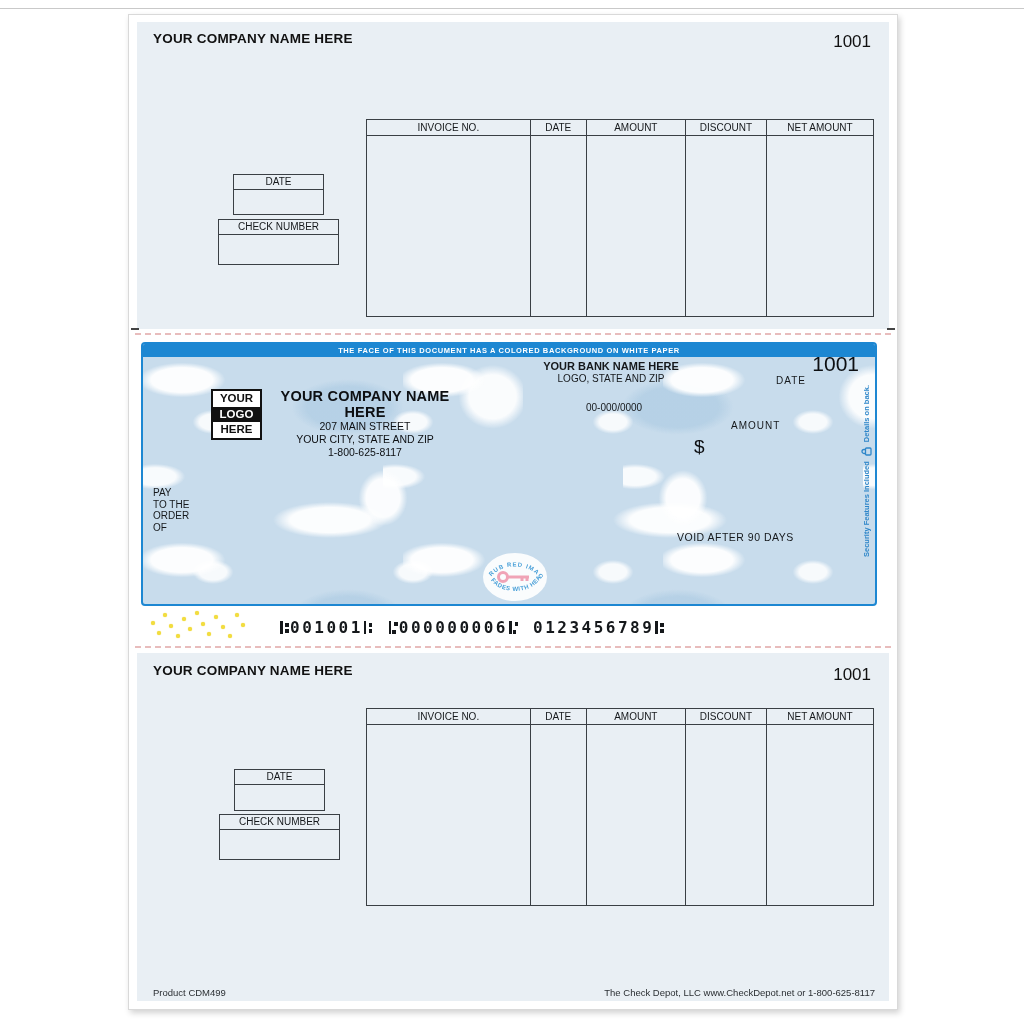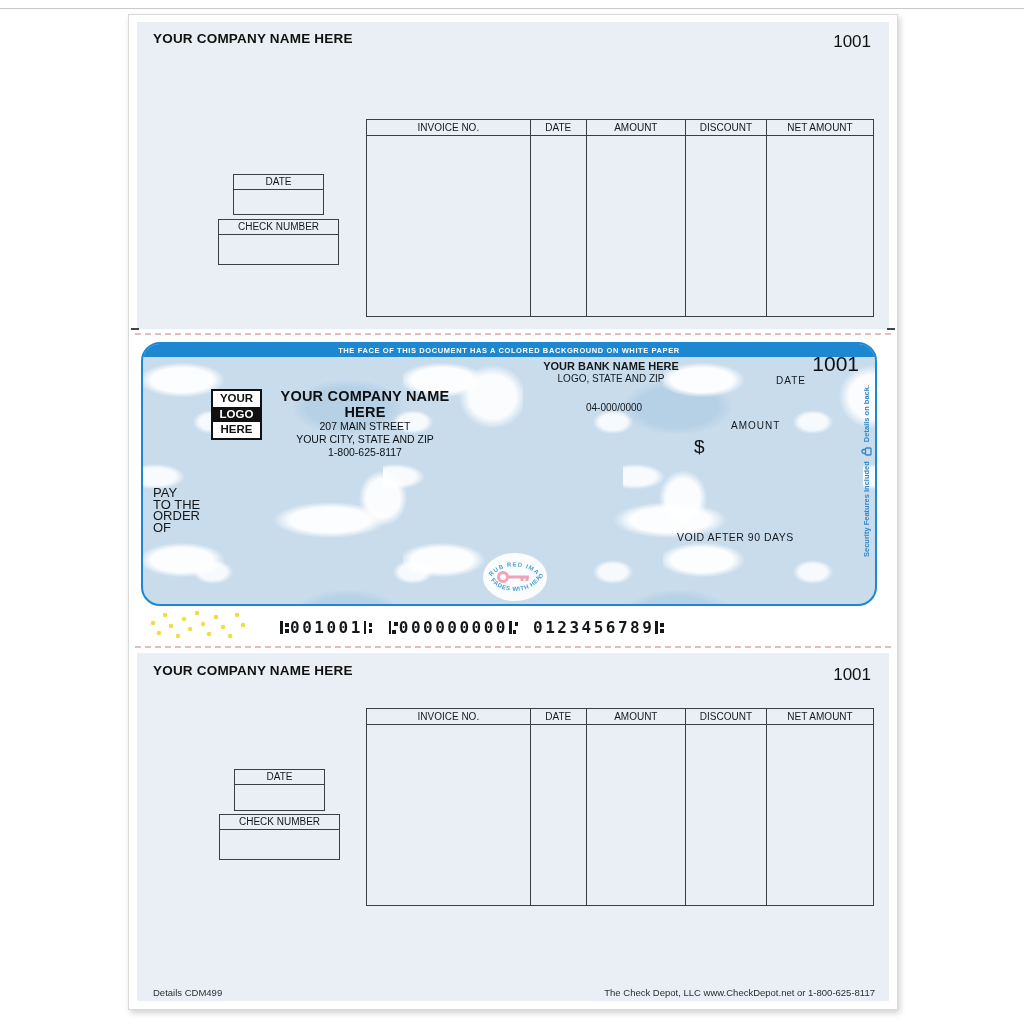--- a/index.html
+++ b/index.html
@@ -19,21 +19,21 @@
   .inv-body .bc{border-right:1.5px solid #3a3f44;height:100%;}
   .c1{width:32.4%;} .c2{width:11%;} .c3{width:19.5%;} .c4{width:16%;} .c5{width:21.1%;border-right:none !important;}
   
   .sbox{position:absolute;border:1.5px solid #3a3f44;background:transparent;}
   .sbox .lbl{height:14px;border-bottom:1.5px solid #3a3f44;font-size:10px;color:#15181b;text-align:center;line-height:14px;}
   
   .perf{position:absolute;left:6px;right:6px;height:0;border-top:2px dashed #e8bcbc;}
   .perf-tick{position:absolute;width:8px;height:2px;background:#444;}
   
   #check{position:absolute;left:12px;top:327px;width:732px;height:260px;border:2.5px solid #1d87d2;
-    border-radius:19px;overflow:hidden;
+    border-radius:4px;overflow:hidden;
     background-color:#c8dcec;
     background-image:
       radial-gradient(ellipse 70px 28px at 15% 20%, rgba(255,255,255,.95) 0 44%, rgba(255,255,255,0) 62%),
       radial-gradient(ellipse 42px 48px at 80% 70%, rgba(255,255,255,.92) 0 40%, rgba(255,255,255,0) 58%),
       radial-gradient(ellipse 95px 30px at 55% 88%, rgba(255,255,255,.93) 0 42%, rgba(255,255,255,0) 60%),
       radial-gradient(ellipse 34px 20px at 35% 52%, rgba(255,255,255,.85) 0 40%, rgba(255,255,255,0) 60%),
       radial-gradient(ellipse 62px 58px at 92% 22%, rgba(255,255,255,.9) 0 38%, rgba(255,255,255,0) 55%),
       radial-gradient(ellipse 52px 22px at 5% 78%, rgba(255,255,255,.88) 0 40%, rgba(255,255,255,0) 58%),
       radial-gradient(ellipse 85px 42px at 62% 30%, rgba(160,195,222,.45) 0 48%, rgba(160,195,222,0) 66%);
     background-size:260px 180px,300px 220px,340px 200px,200px 150px,380px 240px,240px 170px,330px 210px;}
@@ -46,21 +46,21 @@
   #fraction{position:absolute;left:443px;top:58px;font-size:10px;color:#15181b;}
   #date-label{position:absolute;left:633px;top:31px;font-size:10px;letter-spacing:1px;color:#15181b;}
   #amount-label{position:absolute;left:588px;top:76px;font-size:10px;letter-spacing:1px;color:#15181b;}
   #dollar-sign{position:absolute;left:551px;top:92px;font-size:19px;color:#0d0f12;}
   #logo-box{position:absolute;left:68px;top:45px;width:47px;border:2px solid #111;background:#fff;text-align:center;}
   #logo-box div{font-weight:bold;font-size:11.5px;line-height:15.5px;color:#111;}
   #logo-box .mid{background:#111;color:#fff;}
   #company-block{position:absolute;left:124px;top:44px;width:196px;text-align:center;color:#0d0f12;}
   #company-block .cn{font-weight:bold;font-size:14.5px;letter-spacing:.2px;}
   #company-block .cl{font-size:10.5px;line-height:13px;}
-  #payee{position:absolute;left:10px;top:143px;font-size:13px;line-height:11.5px;color:#15181b;}
+  #payee{position:absolute;left:10px;top:143px;font-size:10px;line-height:11.5px;color:#15181b;}
   #void-text{position:absolute;left:534px;top:187px;font-size:10.5px;letter-spacing:.5px;color:#15181b;}
   #sig{position:absolute;left:490px;top:243px;width:238px;border-top:2px solid #111;text-align:center;}
   #sig span{font-size:8px;letter-spacing:1px;color:#15181b;}
   #heat-icon{position:absolute;left:338px;top:207px;}
   #vstrip{position:absolute;left:637px;top:120px;width:172px;height:14px;transform:rotate(-90deg);
     display:flex;align-items:center;justify-content:center;gap:5px;color:#2e86c9;font-size:7.5px;font-weight:bold;white-space:nowrap;}
   
   #dots{position:absolute;left:20px;top:592px;width:105px;height:32px;}
   #dots i{position:absolute;width:4px;height:4px;border-radius:50%;background:#f2dd3f;box-shadow:0 0 1px #e8ce21;}
   #micr{position:absolute;left:150px;top:603px;font-family:"DejaVu Sans Mono",monospace;font-weight:600;
@@ -128,21 +128,21 @@
       <div class="cn">YOUR COMPANY NAME HERE</div>
       <div class="cl">207 MAIN STREET</div>
       <div class="cl">YOUR CITY, STATE AND ZIP</div>
       <div class="cl">1-800-625-8117</div>
     </div>
 
     <div id="bank-block">
       <div class="bn">YOUR BANK NAME HERE</div>
       <div class="bc2">LOGO, STATE AND ZIP</div>
     </div>
-    <div id="fraction">04-000/0000</div>
+    <div id="fraction">00-000/0000</div>
 
     <div id="date-label">DATE</div>
     <div id="amount-label">AMOUNT</div>
     <div id="dollar-sign">$</div>
 
     <div id="payee">
       <div>PAY</div>
       <div>TO THE</div>
       <div>ORDER</div>
       <div>OF</div>
@@ -190,21 +190,21 @@
       <i style="left:46px;top:4px;"></i>
       <i style="left:52px;top:15px;"></i>
     <i style="left:58px;top:25px;"></i>
       <i style="left:65px;top:8px;"></i>
       <i style="left:72px;top:18px;"></i>
     <i style="left:79px;top:27px;"></i>
       <i style="left:86px;top:6px;"></i>
       <i style="left:92px;top:16px;"></i>
   </div>
 
-  <div id="micr"><span class="msym msym-onus"></span><span>001001</span><span class="msym msym-onus"></span><span class="micr-gap"></span><span class="msym msym-transit"></span><span>000000000</span><span class="msym msym-transit"></span><span class="micr-gap"></span><span>0123456789</span><span class="msym msym-onus"></span></div>
+  <div id="micr"><span class="msym msym-onus"></span><span>001001</span><span class="msym msym-onus"></span><span class="micr-gap"></span><span class="msym msym-transit"></span><span>000000006</span><span class="msym msym-transit"></span><span class="micr-gap"></span><span>0123456789</span><span class="msym msym-onus"></span></div>
 
   <div class="perf" style="top:631px;"></div>
 
   <div class="stub-panel" style="top:638px;height:348px;">
     <div class="stub-company" style="top:10px;">YOUR COMPANY NAME HERE</div>
     <div class="stub-number" style="top:12px;">1001</div>
 
     <div class="inv-table" style="top:55px;">
       <div class="inv-head">
         <div class="hc c1">INVOICE NO.</div>
@@ -222,17 +222,17 @@
       </div>
     </div>
 
     <div class="sbox" style="left:97px;top:116px;width:89px;height:40px;">
       <div class="lbl">DATE</div>
     </div>
     <div class="sbox" style="left:82px;top:161px;width:119px;height:44px;">
       <div class="lbl">CHECK NUMBER</div>
     </div>
 
-    <div class="footer-text" style="left:16px;top:334px;">Details CDM499</div>
+    <div class="footer-text" style="left:16px;top:334px;">Product CDM499</div>
     <div class="footer-text" style="right:14px;top:334px;">The Check Depot, LLC  www.CheckDepot.net  or  1-800-625-8117</div>
   </div>
 
 </div>
 
 </body></html>

